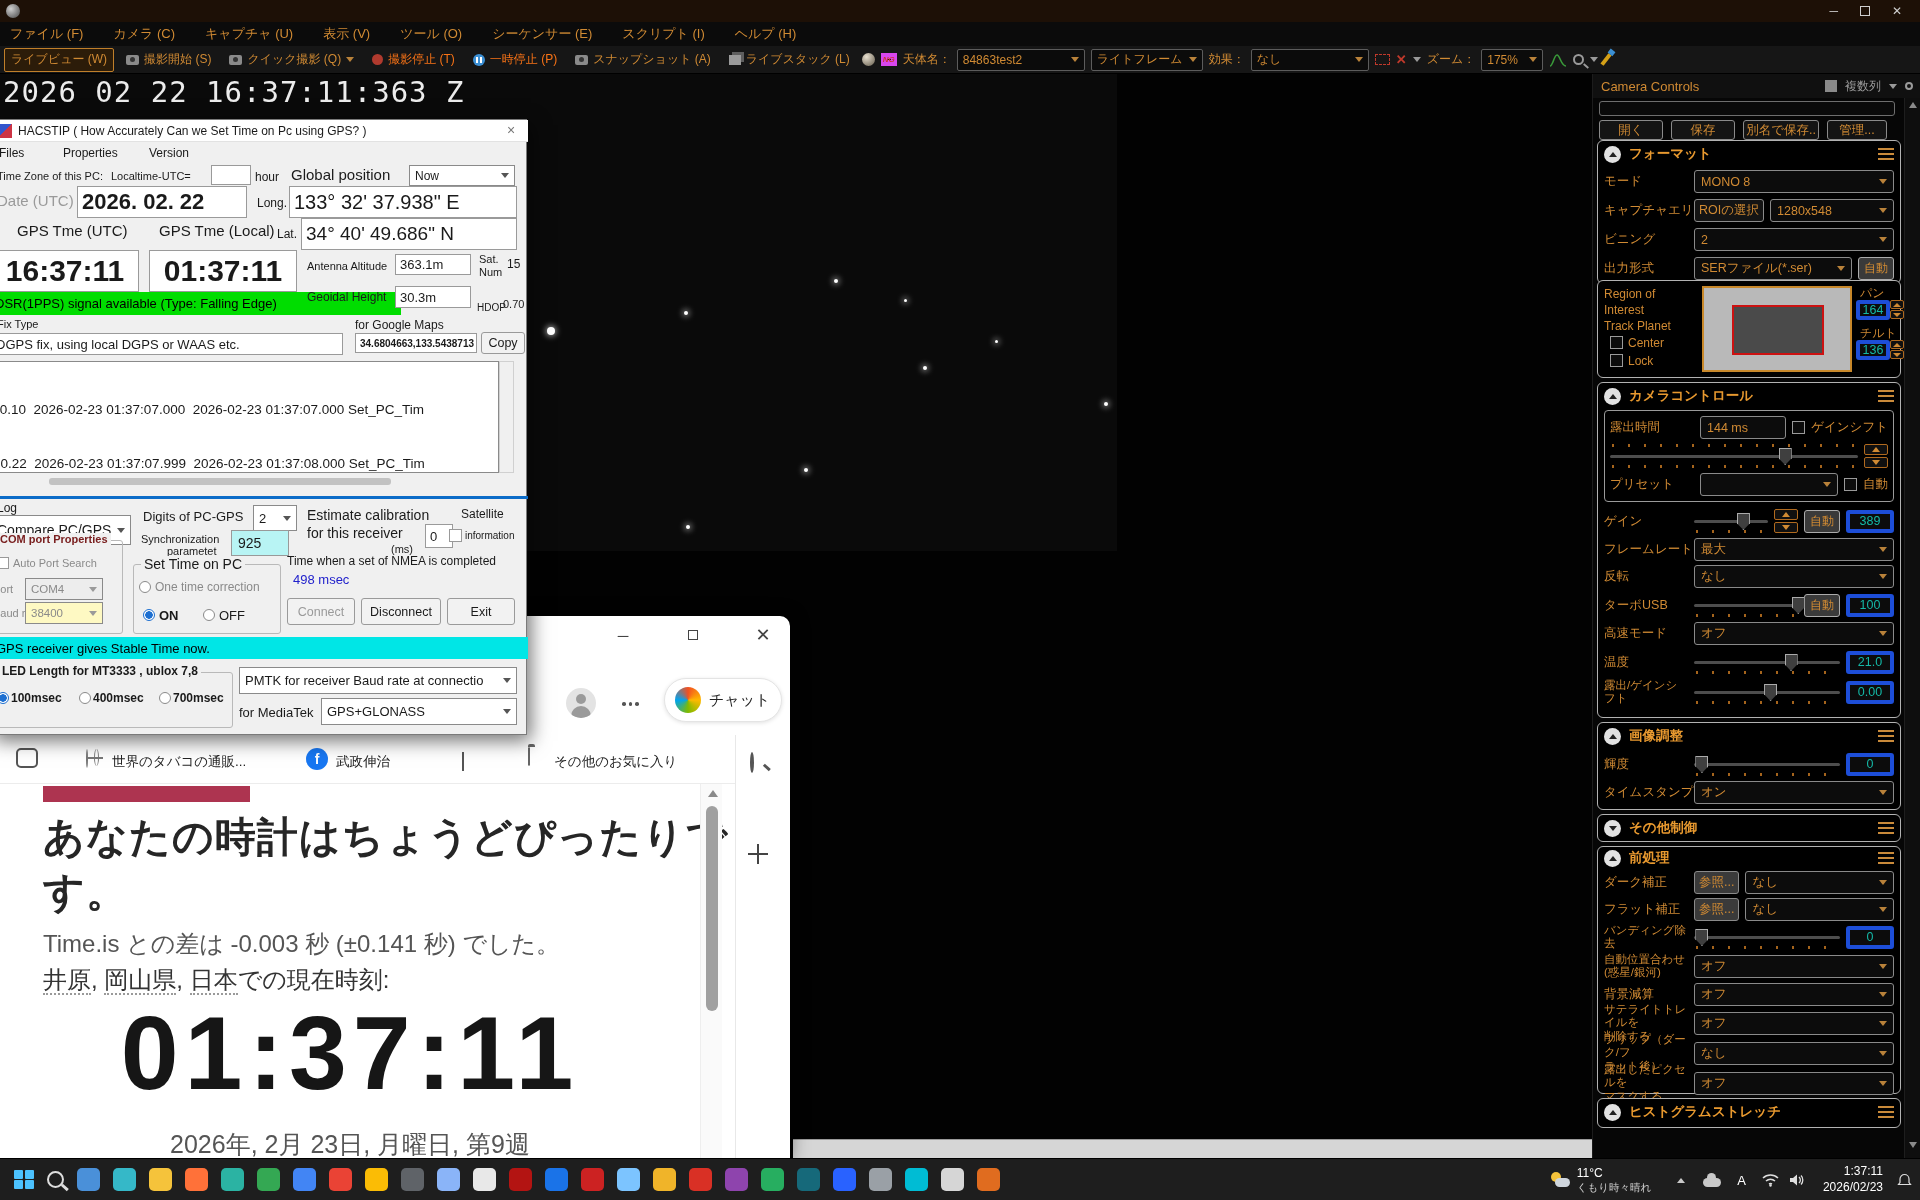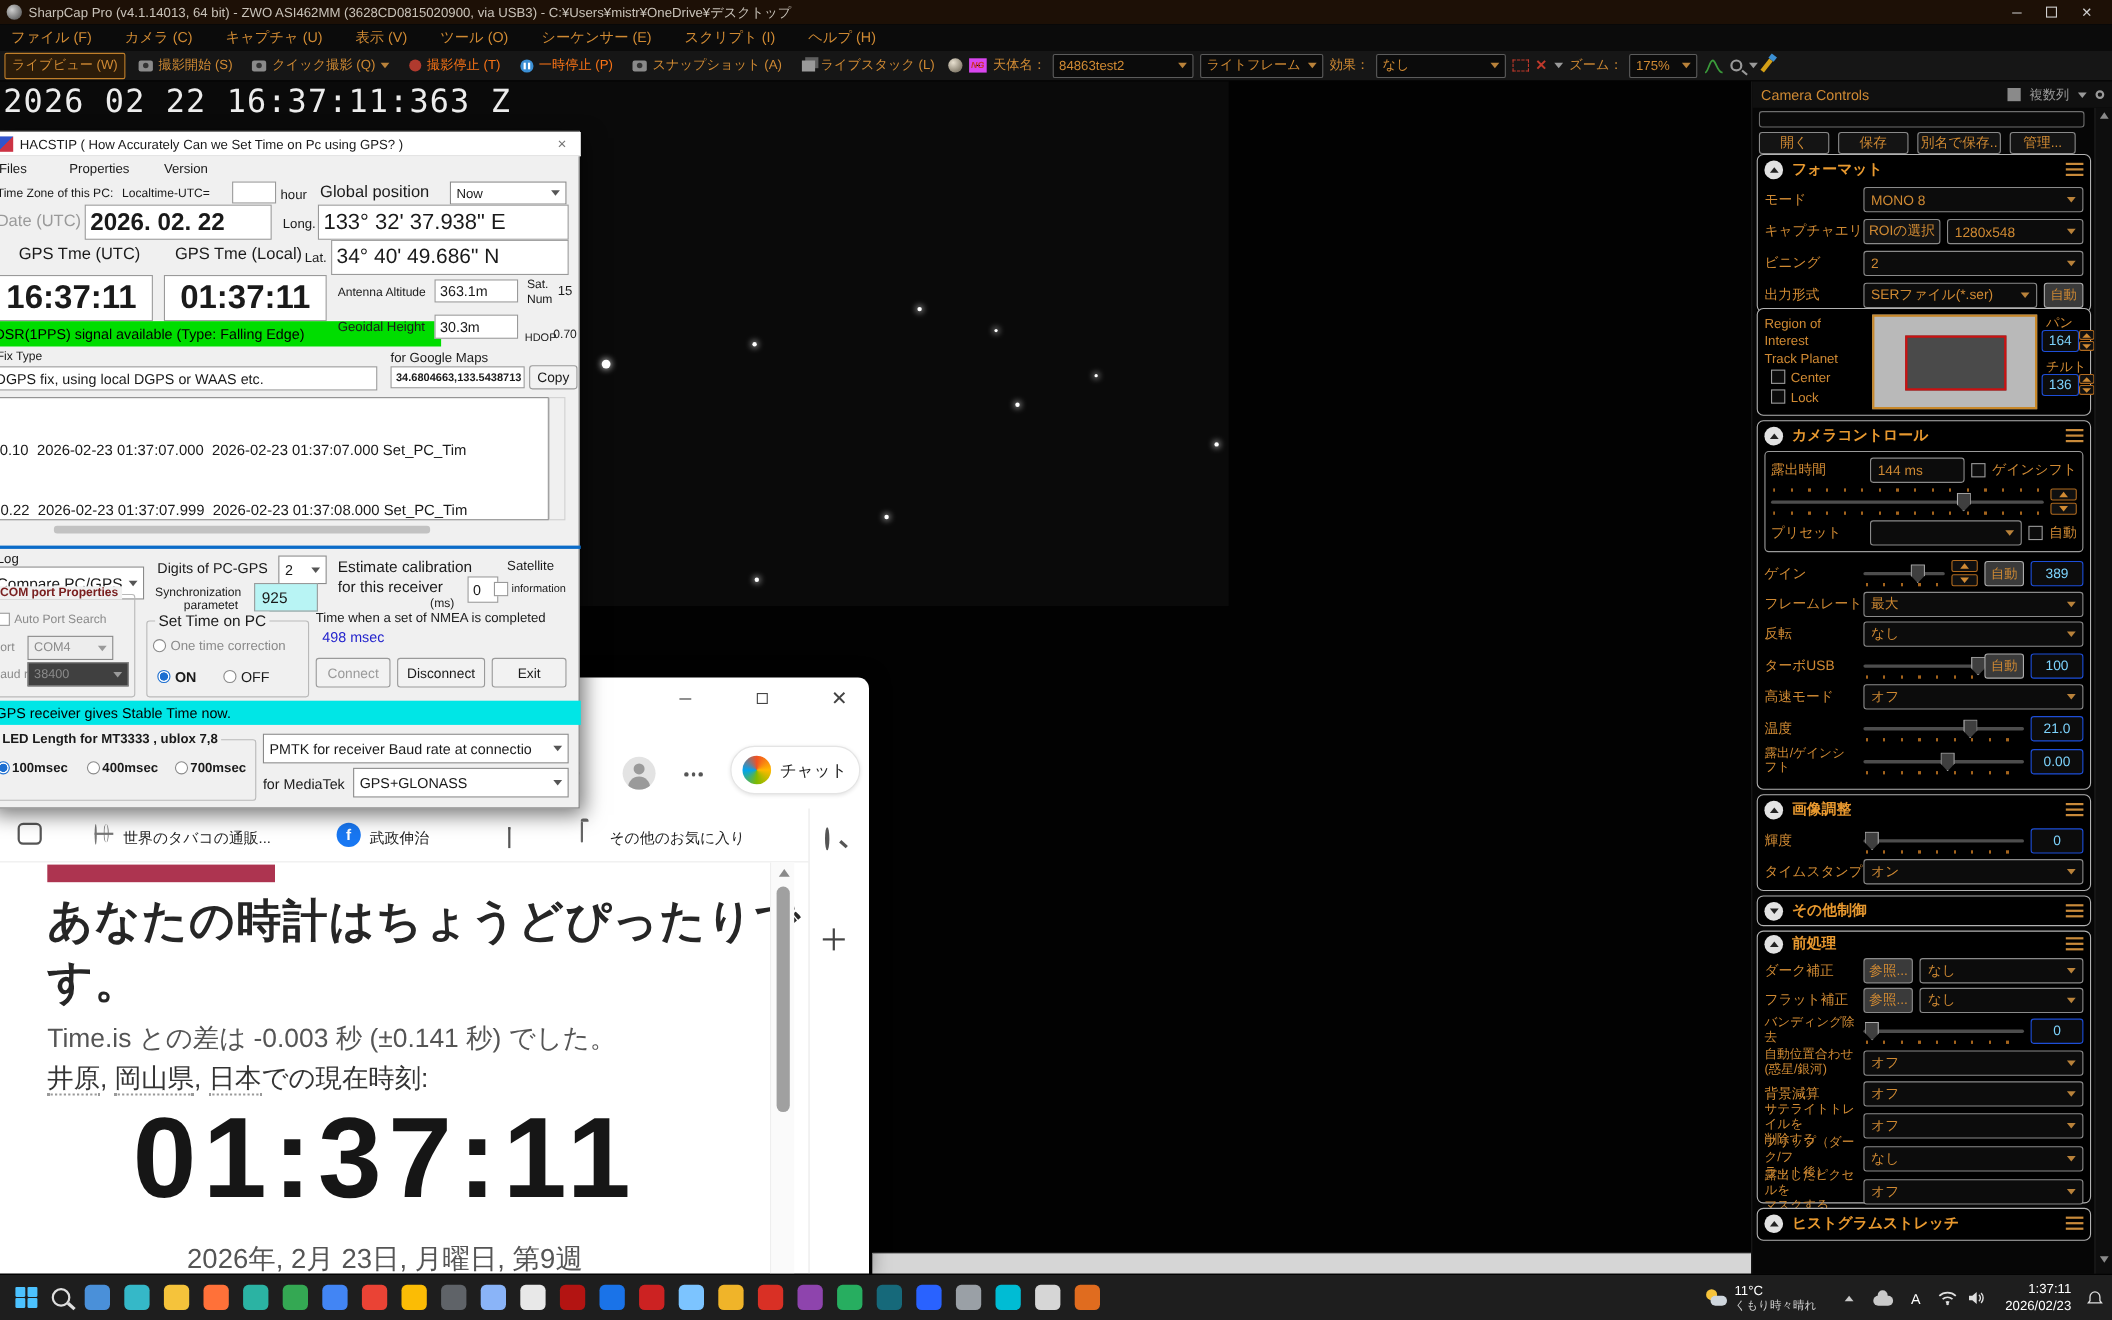--- a/index.html
+++ b/index.html
@@ -84,21 +84,21 @@
   .circ{width:17px;height:17px;border-radius:50%;background:#e2e2e2;flex:none;display:flex;align-items:center;justify-content:center}
   .circ .c-up{width:0;height:0;border-left:4px solid transparent;border-right:4px solid transparent;border-bottom:5px solid #222}
   .circ .c-dn{width:0;height:0;border-left:4px solid transparent;border-right:4px solid transparent;border-top:5px solid #222}
   .sech .t{color:#e8992f;font-weight:bold;font-size:13.5px;white-space:nowrap}
   .burger{margin-left:auto;width:16px;height:2.5px;background:#c98a3a;box-shadow:0 5px 0 #c98a3a,0 10px 0 #c98a3a;margin-top:-10px;flex:none}
   .prow{display:flex;align-items:center;gap:6px}
   .plab{color:#d08a33;font-size:12.5px;width:84px;flex:none;line-height:1.15;white-space:nowrap}
   .plab.sm{font-size:11.5px;white-space:normal}
   .dd{flex:1;height:23px;background:#0c0c0c;border:1px solid #8a8a8a;border-radius:3px;color:#d08a33;display:flex;align-items:center;justify-content:space-between;padding:0 6px;font-size:12.5px;min-width:0}
   .dd span{overflow:hidden;white-space:nowrap}
-  .vbox{width:48px;height:23px;flex:none;background:#0c0c0c;border:1px solid #1d4ed8;border-radius:3px;color:#7dd3fc;display:flex;align-items:center;justify-content:center;font-size:12.5px}
+  .vbox{width:48px;height:23px;flex:none;background:#0c0c0c;border:4px solid #1d4ed8;border-radius:3px;color:#14b8a6;display:flex;align-items:center;justify-content:center;font-size:12.5px}
   .autob{height:23px;flex:none;padding:0 5px;background:#3a3a3a;border:1px solid #ababab;border-radius:3px;color:#d08a33;font-size:12px;display:flex;align-items:center}
   .pbtn{height:20px;padding:0 10px;background:#141414;border:1px solid #8a8a8a;border-radius:3px;color:#d08a33;font-size:12.5px;display:flex;align-items:center;justify-content:center;white-space:nowrap}
   .slider{flex:1;position:relative;height:22px;min-width:30px}
   .slider .track{position:absolute;left:0;right:0;top:10px;height:3px;background:#4d4d4d;border-radius:2px}
   .slider .thumb{position:absolute;top:3px;width:13px;height:17px;background:#3f3f3f;border:1px solid #ababab;clip-path:polygon(0 0,100% 0,100% 60%,50% 100%,0 60%)}
   .slider .ticks{position:absolute;left:2px;right:2px;bottom:-1px;height:3px;background-image:repeating-linear-gradient(90deg,#a5641c 0 2px,transparent 2px 16px)}
   .pcb{width:13px;height:13px;border:1px solid #9a9a9a;background:#0c0c0c;flex:none}
   .olab{color:#d08a33;font-size:12.5px;white-space:nowrap}
   .spin{width:24px;flex:none;display:flex;flex-direction:column;gap:2px}
   .spin i{height:11px;border:1px solid #b06a1f;border-radius:2px;display:flex;align-items:center;justify-content:center;background:#101010}
@@ -120,21 +120,20 @@
   .cloudico{width:18px;height:9px;border-radius:6px;background:#c9c9c9;position:relative;margin-top:5px}
   .cloudico:before{content:"";position:absolute;left:4px;top:-5px;width:9px;height:9px;border-radius:50%;background:#c9c9c9}
 </style>
 </head>
 <body>
 
 <div class="screen">
 
   <div class="titlebar">
     <span class="appicon"></span>
-    <span>SharpCap Pro (v4.1.14013, 64 bit) - ZWO ASI462MM (3628CD0815020900, via USB3) - C:¥Users¥mistr¥OneDrive¥デスクトップ</span>
     <span class="wbtns">
       <span>─</span>
       <span class="maxsq"></span>
       <span>✕</span>
     </span>
   </div>
 
   <div class="menubar">
     <span>ファイル (F)</span>
     <span>カメラ (C)</span>
@@ -367,21 +366,21 @@
     <div class="grp" style="left:2px;top:420px;width:130px;height:94px"></div>
     <div class="leg" style="left:6px;top:413px;font-size:11px;font-weight:bold;color:#7a2020">COM port Properties</div>
     <span class="cb g" style="left:6px;top:437px;width:12px;height:12px"></span>
     <div class="g" style="left:22px;top:437px;font-size:11px;color:#8a8a8a">Auto Port Search</div>
     <div class="g" style="left:2px;top:463px;font-size:11px;color:#8a8a8a">Port</div>
     <div class="ddw g" style="left:34px;top:458px;width:78px;height:22px;font-size:11.5px;color:#8a8a8a;background:#ededed">
         <span>COM4</span>
         <i class="tri grey"></i>
       </div>
     <div class="g" style="left:2px;top:487px;font-size:11px;color:#8a8a8a">Baud rate</div>
-    <div class="ddw g" style="left:34px;top:482px;width:92px;height:22px;font-size:11.5px;color:#8a8a8a;background:#404040">
+    <div class="ddw g" style="left:34px;top:482px;width:78px;height:22px;font-size:11.5px;color:#8a8a8a;background:#fef9c3">
         <span>38400</span>
         <i class="tri grey"></i>
       </div>
 
     <div class="grp" style="left:142px;top:444px;width:148px;height:70px"></div>
     <div class="leg" style="left:150px;top:436px;font-size:14px">Set Time on PC</div>
     <span class="rad g" style="left:148px;top:461px"></span>
     <div class="g" style="left:164px;top:460px;font-size:12px;color:#8a8a8a">One time correction</div>
     <span class="rad on g" style="left:152px;top:489px"></span>
     <div class="g" style="left:168px;top:488px;font-size:13px;font-weight:bold">ON</div>

